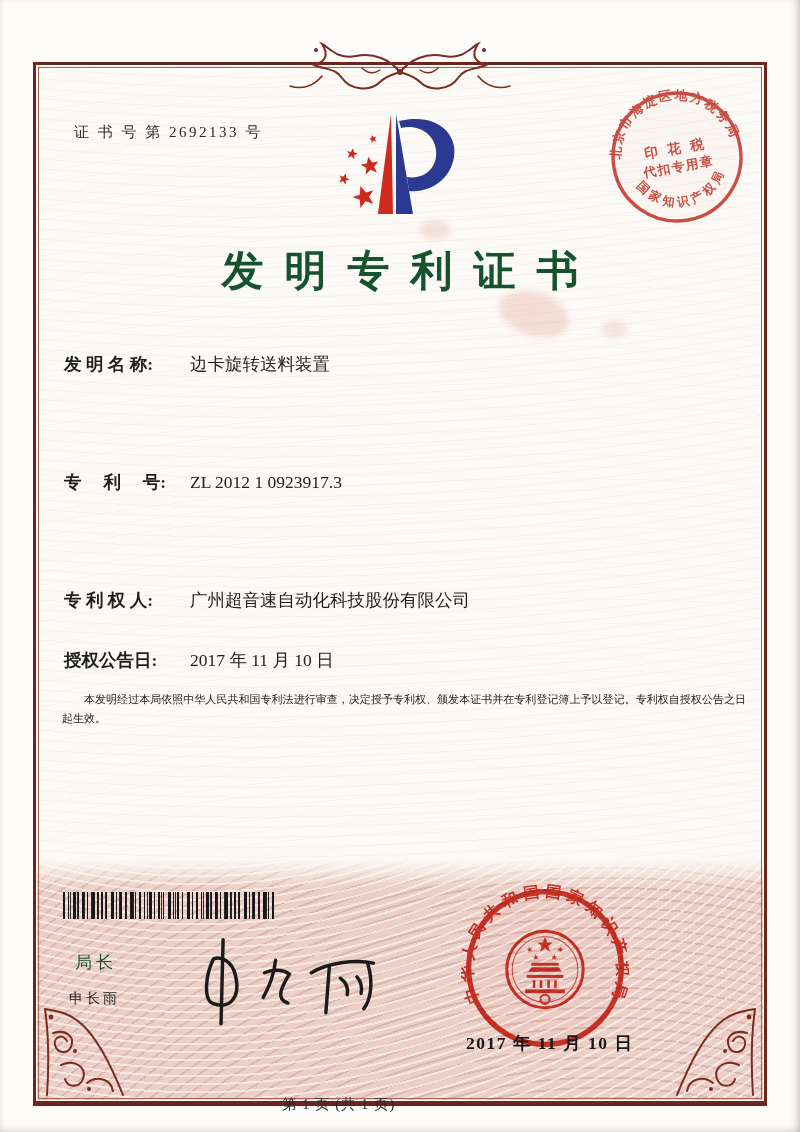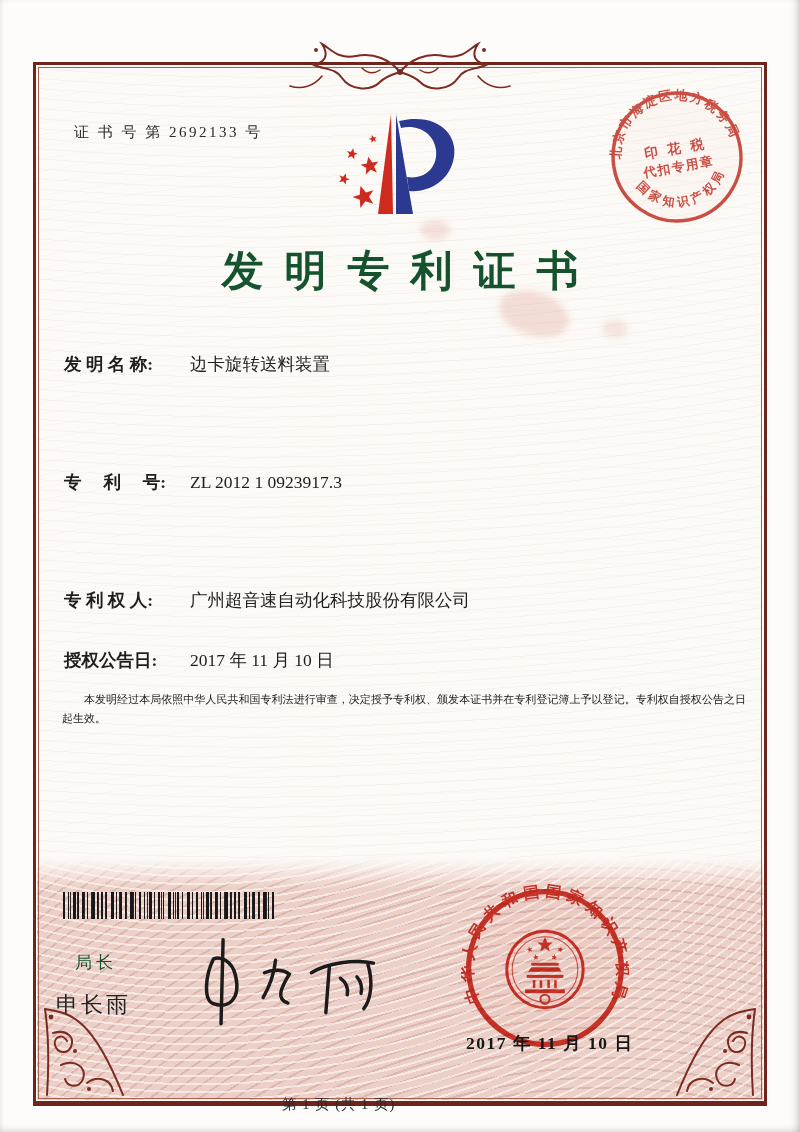--- a/index.html
+++ b/index.html
@@ -46,21 +46,21 @@
   .row .rl { display:inline-block; min-width:118px; color:#1e1e1e;font-weight:bold; }
   .row .rv { margin-left:8px; }
   .paras { left:62px; top:690px; width:684px; font-size:11px; line-height:1.73; text-align:justify; color:#1c1c1c; }
   .paras p { text-indent:2em; }
   .barcode { left:63px; top:892px; width:212px; height:27px; z-index:2;
     background-image:
       repeating-linear-gradient(90deg,#181818 0 2px,transparent 2px 5px,#181818 5px 6px,transparent 6px 10px,#181818 10px 13px,transparent 13px 15px,#181818 15px 16px,transparent 16px 19px),
       repeating-linear-gradient(90deg,rgba(20,20,20,.9) 0 1px,transparent 1px 7px);
   }
   .signer-title { left:75px; top:951px; font-size:17px; letter-spacing:4px; color:#14532d; }
-  .signer-name  { left:56px; top:990px; font-size:22px; letter-spacing:3px; color:#222; }
+  .signer-name  { left:69px; top:990px; font-size:14px; letter-spacing:3px; color:#222; }
   .signature { left:190px; top:930px; width:200px; height:102px; z-index:2; }
   .office-seal { left:461px; top:884px; width:168px; height:168px; z-index:2; opacity:.93; mix-blend-mode:multiply; }
   .date-stamp { left:466px; top:1031px; font-size:17.5px; letter-spacing:1.5px; color:#161616; z-index:3; font-weight:600; }
   .footer { left:282px; top:1066px; font-size:14.5px; letter-spacing:1px; color:#2a2a2a; z-index:2;margin-top:29px; }
   svg { display:block; }
 </style>
 </head>
 <body>
 
 <div class="page">

